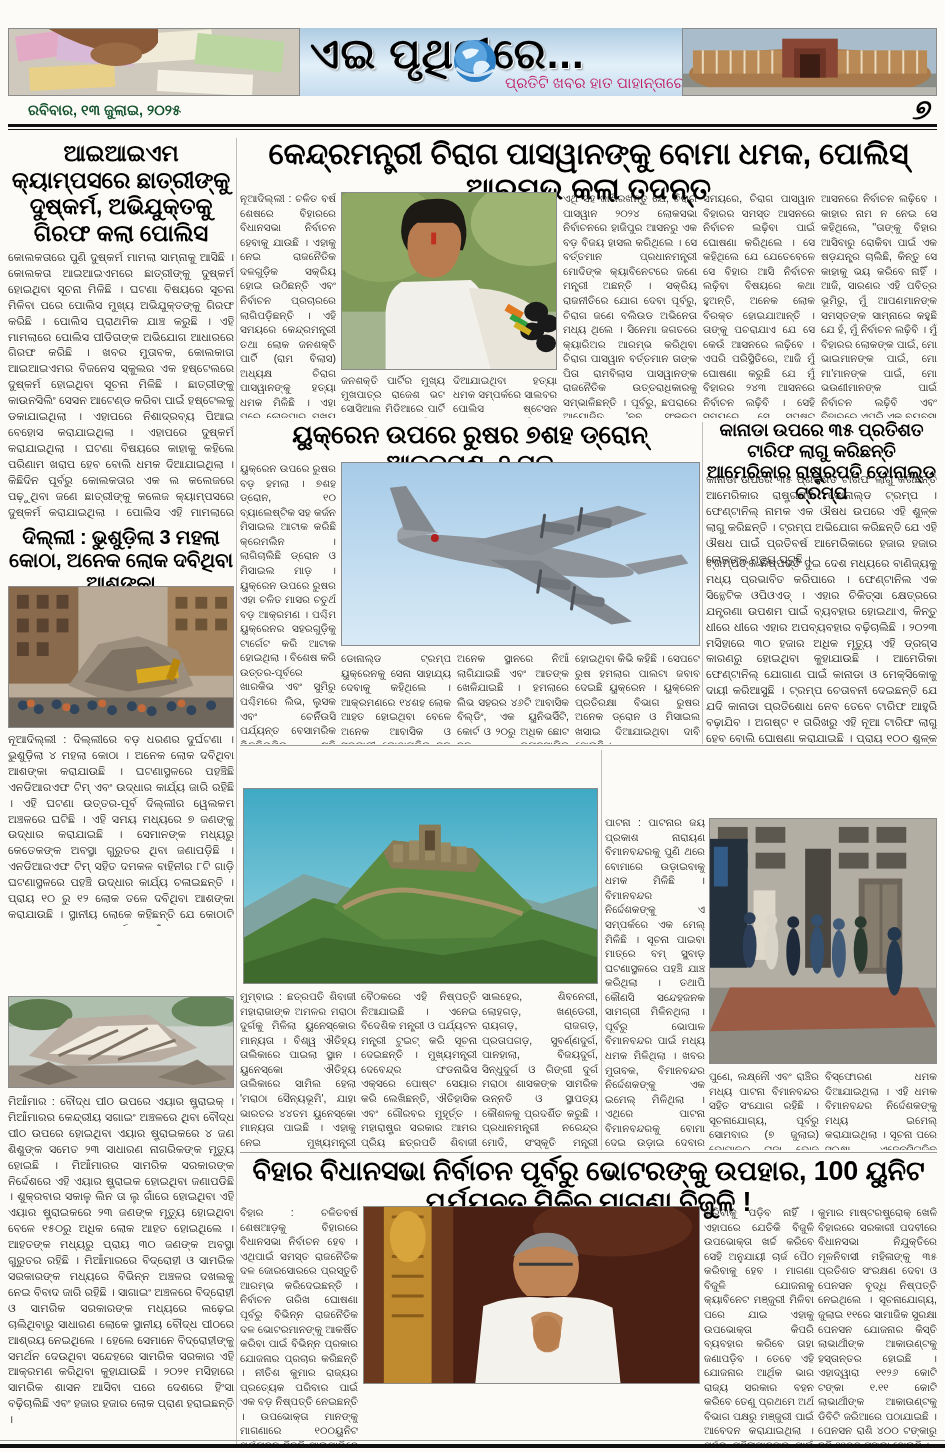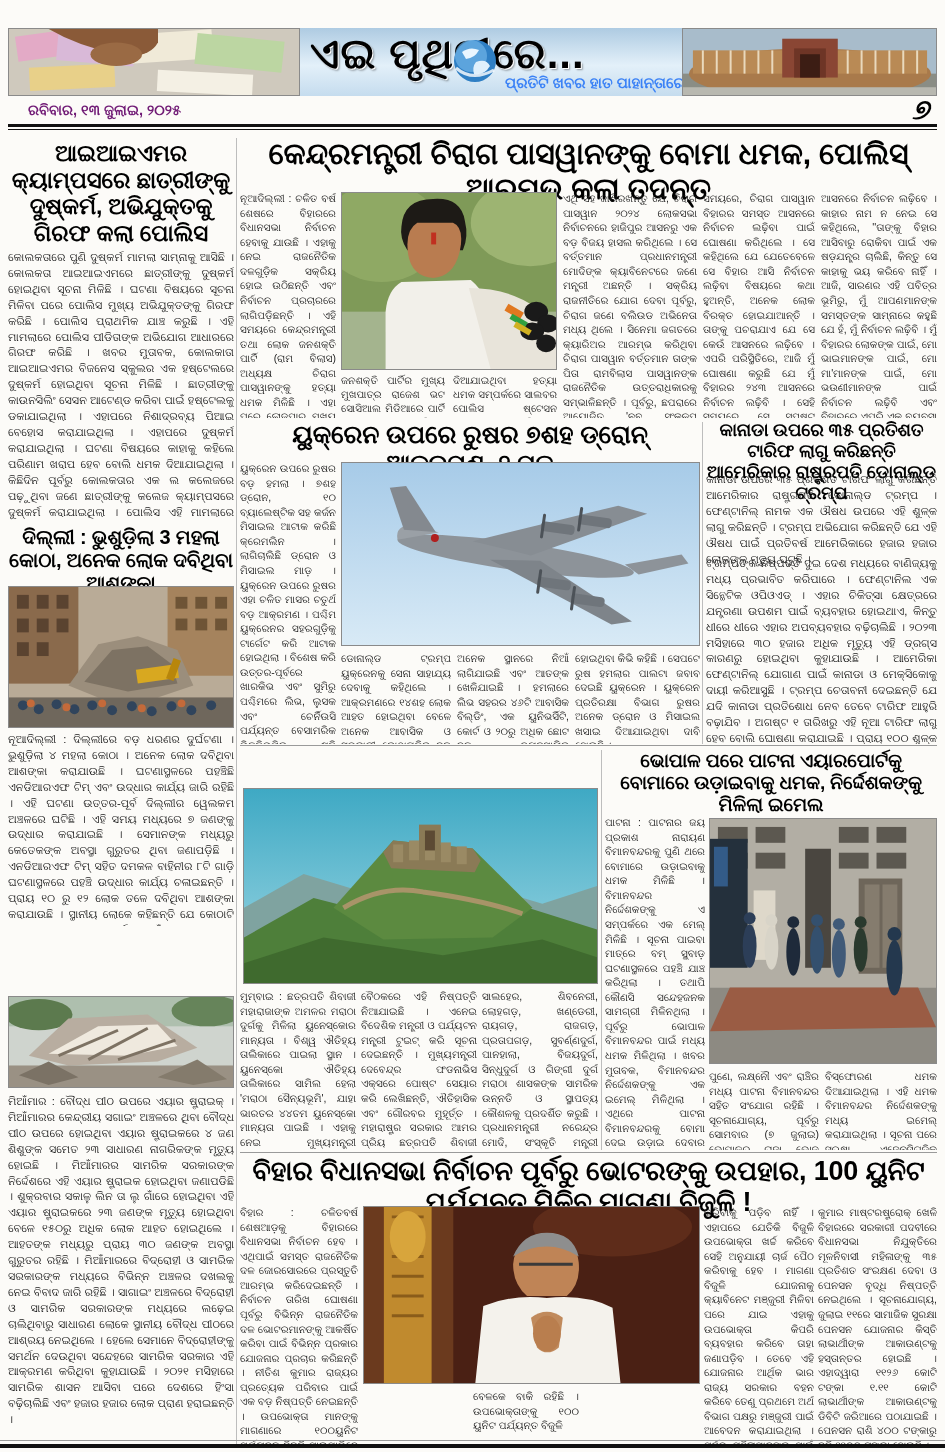--- a/index.html
+++ b/index.html
@@ -11,22 +11,22 @@
 .bt{font-size:11.2px;line-height:1.42;text-align:justify;color:#1b1b1b;overflow:hidden;height:100%}
 .bt-sm{font-size:10.4px;line-height:1.4;text-align:justify;color:#1b1b1b;overflow:hidden;height:100%}
 .cap{font-size:10.3px;line-height:1.35;text-align:justify;color:#222;overflow:hidden;height:100%}
 .photo{overflow:hidden;border:1px solid #8a8a8a;background:#ddd}
 .photo svg{display:block;width:100%;height:100%}
 .vrule{width:1px;background:#bdbdbd}
 .hrule{height:1px;background:#9a9a9a}
 .thickrule{background:#111}
 .mast-band{background:linear-gradient(#aecbe2,#e3f0f9 55%,#c5dcee)}
 .mast-title{font-weight:bold;color:#000;text-shadow:1px 1px 0 #fff,2px 2px 2px rgba(0,0,0,.35);letter-spacing:1px}
-.mast-tag{font-weight:bold;color:#3b82f6}
-.dateline{font-weight:bold;font-size:14.5px;color:#701a75}
+.mast-tag{font-weight:normal;color:#be185d}
+.dateline{font-weight:bold;font-size:14.5px;color:#14532d}
 .pagenum{font-weight:bold;font-style:italic;font-size:28px;color:#000;font-family:"Liberation Serif","DejaVu Serif",serif}
 </style>
 </head>
 <body>
 
 <div class="page">
 
   <div class="abs photo" style="left:8px;top:28px;width:292px;height:68px">
     <svg viewBox="0 0 292 68" preserveAspectRatio="none">
       <rect width="292" height="68" fill="#cfc9bd"></rect>
@@ -81,21 +81,21 @@
     </svg>
   </div>
 
   <div class="abs dateline" style="left:28px;top:102px">ରବିବାର, ୧୩ ଜୁଲାଇ, ୨୦୨୫</div>
   <div class="abs pagenum" style="left:912px;top:94px">୭</div>
   <div class="abs thickrule" style="left:8px;top:124px;width:929px;height:3px"></div>
   <div class="abs thickrule" style="left:8px;top:129px;width:929px;height:1px"></div>
 
   <div class="abs vrule" style="left:236px;top:138px;height:1306px"></div>
 
-  <div class="abs hd" style="left:8px;top:140px;width:226px;font-size:23px">ଆଇଆଇଏମର କ୍ୟାମ୍ପସରେ ଛାତ୍ରୀଙ୍କୁ ଦୁଷ୍କର୍ମ, ଅଭିଯୁକ୍ତକୁ ଗିରଫ କଲା ପୋଲିସ</div>
+  <div class="abs hd" style="left:8px;top:140px;width:226px;font-size:23px">ଆଇଆଇଏମ କ୍ୟାମ୍ପସରେ ଛାତ୍ରୀଙ୍କୁ ଦୁଷ୍କର୍ମ, ଅଭିଯୁକ୍ତକୁ ଗିରଫ କଲା ପୋଲିସ</div>
   <div class="abs" style="left:8px;top:250px;width:226px;height:270px">
     <div class="bt">କୋଲକତାରେ ପୁଣି ଦୁଷ୍କର୍ମ ମାମଲା ସାମ୍ନାକୁ ଆସିଛି । କୋଲକତା ଆଇଆଇଏମରେ ଛାତ୍ରୀଙ୍କୁ ଦୁଷ୍କର୍ମ ହୋଇଥିବା ସୂଚନା ମିଳିଛି । ଘଟଣା ବିଷୟରେ ସୂଚନା ମିଳିବା ପରେ ପୋଲିସ ମୁଖ୍ୟ ଅଭିଯୁକ୍ତଙ୍କୁ ଗିରଫ କରିଛି । ପୋଲିସ ପ୍ରାଥମିକ ଯାଞ୍ଚ କରୁଛି । ଏହି ମାମଲାରେ ପୋଲିସ ପୀଡିତାଙ୍କ ଅଭିଯୋଗ ଆଧାରରେ ଗିରଫ କରିଛି । ଖବର ମୁତାବକ, କୋଲକାତା ଆଇଆଇଏମର ବିଜନେସ ସ୍କୁଲର ଏକ ହଷ୍ଟେଲରେ ଦୁଷ୍କର୍ମ ହୋଇଥିବା ସୂଚନା ମିଳିଛି । ଛାତ୍ରୀଙ୍କୁ କାଉନସିଲିଂ ସେସନ ଆଟେଣ୍ଡ କରିବା ପାଇଁ ହଷ୍ଟେଲକୁ ଡକାଯାଇଥିଲା । ଏହାପରେ ନିଶାଦ୍ରବ୍ୟ ପିଆଇ ବେହୋସ କରାଯାଇଥିଲା । ଏହାପରେ ଦୁଷ୍କର୍ମ କରାଯାଇଥିଲା । ଘଟଣା ବିଷୟରେ କାହାକୁ କହିଲେ ପରିଣାମ ଖରାପ ହେବ ବୋଲି ଧମକ ଦିଆଯାଇଥିଲା । କିଛିଦିନ ପୂର୍ବରୁ କୋଲକତାର ଏକ ଲ କଲେଜରେ ପଢ଼ୁଥିବା ଜଣେ ଛାତ୍ରୀଙ୍କୁ କଲେଜ କ୍ୟାମ୍ପସରେ ଦୁଷ୍କର୍ମ କରାଯାଇଥିଲା । ପୋଲିସ ଏହି ମାମଲାରେ ମୁଖ୍ୟ ଅଭିଯୁକ୍ତ ମନୋଜିତ ମିଶ୍ରଙ୍କ ସମେତ ୪ ଜଣଙ୍କୁ ଗିରଫ କରାଯାଇଥିଲା । ଏହି ମାମଲାରେ ଏଯାବତ୍ ଯାଞ୍ଚ ଚାଲିଛି । ସୂଚନାଯୋଗ୍ୟ, ଗତବର୍ଷ କୋଲକତା ନିକଟରେ ପଢ଼ିଥିଲା । ଯାହା ଆଧାରରେ ସଞ୍ଜୟଙ୍କୁ ଗିରଫ କରିଥିଲା ପୋଲିସ ।</div>
   </div>
 
   <div class="abs hd" style="left:8px;top:526px;width:226px;font-size:20px">ଦିଲ୍ଲୀ : ଭୁଶୁଡ଼ିଲା 3 ମହଲା କୋଠା, ଅନେକ ଲୋକ ଦବିଥିବା ଆଶଙ୍କା</div>
   <div class="abs photo" style="left:8px;top:586px;width:226px;height:142px">
     <svg viewBox="0 0 226 142" preserveAspectRatio="none">
       <rect width="226" height="142" fill="#b9ab97"></rect>
       <rect x="0" y="0" width="70" height="98" fill="#8a6a4c"></rect>
       <g fill="#5a4330">
@@ -299,21 +299,20 @@
     <div class="bt-sm">ମୁମ୍ବାଇ : ଛତ୍ରପତି ଶିବାଜୀ ମହାରାଜାଙ୍କ ଅମଳର ମରାଠା ଦୁର୍ଗକୁ ମିଳିଲା ୟୁନେସ୍କୋର ମାନ୍ୟତା । ବିଶ୍ୱ ଐତିହ୍ୟ ତାଲିକାରେ ପାଇଲା ସ୍ଥାନ । ୟୁନେସ୍କୋ ଐତିହ୍ୟ ତାଲିକାରେ ସାମିଲ ହେଲା 'ମରାଠା ସୈନ୍ୟଭୂମି', ଯାହା ଭାରତର ୪୪ତମ ୟୁନେସ୍କୋ ମାନ୍ୟତା ପାଇଛି । ଏହାକୁ ନେଇ ମୁଖ୍ୟମନ୍ତ୍ରୀ ଦେବେନ୍ଦ୍ର ଫଡନାଭିସ ସୋସିଆଲ ମିଡିଆରେ ପୋଷ୍ଟ ସେୟାର କରିଛନ୍ତି । ଏହାସହିତ ମୋଦିଙ୍କୁ ଶୁଭେଚ୍ଛା ଜଣାଇଛନ୍ତି । ପ୍ୟାରିସରେ</div>
   </div>
   <div class="abs" style="left:361px;top:990px;width:116px;height:160px">
     <div class="bt-sm">ବୈଠକରେ ଏହି ନିଷ୍ପତ୍ତି ନିଆଯାଇଛି । ଏନେଇ ବିଦେଶିକ ମନ୍ତ୍ରୀ ଓ ପର୍ଯ୍ୟଟନ ମନ୍ତ୍ରୀ ଟୁଇଟ୍ କରି ସୂଚନା ଦେଇଛନ୍ତି । ମୁଖ୍ୟମନ୍ତ୍ରୀ ଦେବେନ୍ଦ୍ର ଫଡନାଭିସ ଏକ୍ସରେ ପୋଷ୍ଟ ସେୟାର କରି ଲେଖିଛନ୍ତି, ଐତିହାସିକ ଏବଂ ଗୌରବର ମୁହୂର୍ତ୍ତ । ମହାରାଷ୍ଟ୍ର ସରକାର ଆମର ପ୍ରିୟ ଛତ୍ରପତି ଶିବାଜୀ ମହାରାଜାଙ୍କୁ ପ୍ରଣାମ କରୁଛି । ମହାରାଷ୍ଟ୍ରର ନାଗରିକ ଏବଂ ସମସ୍ତ ଶିବଭକ୍ତଙ୍କୁ ହାର୍ଦ୍ଦିକ ଶୁଭେଚ୍ଛା । ମହାରାଷ୍ଟ୍ର ଓ</div>
   </div>
   <div class="abs" style="left:482px;top:990px;width:116px;height:160px">
     <div class="bt-sm">ସାଲହେର, ଶିବନେରୀ, ଲୋହଗଡ଼, ଖଣ୍ଡେରୀ, ରାୟଗଡ଼, ରାଜଗଡ଼, ପ୍ରତାପଗଡ଼, ସୁବର୍ଣ୍ଣଦୁର୍ଗ, ପାନହାଲା, ବିଜୟଦୁର୍ଗ, ସିନ୍ଧୁଦୁର୍ଗ ଓ ଗିଙ୍ଗୀ ଦୁର୍ଗ ମରାଠା ଶାସକଙ୍କ ସାମରିକ ଉନ୍ନତି ଓ ସ୍ଥାପତ୍ୟ କୌଶଳକୁ ପ୍ରଦର୍ଶିତ କରୁଛି । ପ୍ରଧାନମନ୍ତ୍ରୀ ନରେନ୍ଦ୍ର ମୋଦି, ସଂସ୍କୃତି ମନ୍ତ୍ରୀ ଗଜେନ୍ଦ୍ର ସିଂ ଶେଖାୱତ ଓ ମହାରାଷ୍ଟ୍ର ମୁଖ୍ୟମନ୍ତ୍ରୀ ଦେବେନ୍ଦ୍ର ଫଡନାଭିସ ଏହି ଐତିହାସିକ ସଫଳତାକୁ ପ୍ରଶଂସା କରିଛନ୍ତି ।</div>
   </div>
 
   <div class="abs vrule" style="left:601px;top:750px;height:400px"></div>
-  <div class="abs hd" style="left:605px;top:750px;width:332px;font-size:19px">ଭୋପାଳ ପରେ ପାଟନା ଏୟାରପୋର୍ଟକୁ ବୋମାରେ ଉଡ଼ାଇବାକୁ ଧମକ, ନିର୍ଦ୍ଦେଶକଙ୍କୁ ମିଳିଲା ଇମେଲ</div>
   <div class="abs" style="left:605px;top:816px;width:100px;height:334px">
     <div class="bt-sm">ପାଟନା : ପାଟନାର ଜୟ ପ୍ରକାଶ ନାରାୟଣ ବିମାନବନ୍ଦରକୁ ପୁଣି ଥରେ ବୋମାରେ ଉଡ଼ାଇବାକୁ ଧମକ ମିଳିଛି । ବିମାନବନ୍ଦର ନିର୍ଦ୍ଦେଶକଙ୍କୁ ଏ ସମ୍ପର୍କରେ ଏକ ମେଲ୍ ମିଳିଛି । ସୂଚନା ପାଇବା ମାତ୍ରେ ବମ୍ ସ୍କ୍ବାଡ଼ ଘଟଣାସ୍ଥଳରେ ପହଞ୍ଚି ଯାଞ୍ଚ କରିଥିଲା । ତଥାପି କୌଣସି ସନ୍ଦେହଜନକ ସାମଗ୍ରୀ ମିଳିନଥିଲା । ପୂର୍ବରୁ ଭୋପାଳ ବିମାନବନ୍ଦର ପାଇଁ ମଧ୍ୟ ଧମକ ମିଳିଥିଲା । ଖବର ମୁତାବକ, ବିମାନବନ୍ଦର ନିର୍ଦ୍ଦେଶକଙ୍କୁ ଏକ ଇମେଲ୍ ମିଳିଥିଲା । ଏଥିରେ ପାଟନା ବିମାନବନ୍ଦରକୁ ବୋମା ଦେଇ ଉଡ଼ାଇ ଦେବାର ଧମକ ଦିଆଯାଇଥିଲା । ଇମେଲ୍ ପାଇବା ପରେ ତୁରନ୍ତ ସୁରକ୍ଷା ବାହିନୀ ଘଟଣାସ୍ଥଳରେ ପହଞ୍ଚି ତଦନ୍ତ କରିଥିଲେ । ବୋମା ନିଷ୍କ୍ରିୟକାରୀ ଦଳ ମଧ୍ୟ ଘଟଣାସ୍ଥଳରେ ପହଞ୍ଚିଥିଲା । ଧମକ ସମ୍ପର୍କରେ ବିମାନବନ୍ଦର ଥାନାରେ ଅଭିଯୋଗ କରାଯାଇଛି । ପାଟନାରୁ ଦିଲ୍ଲୀ, କୋଲକାତା, ମୁମ୍ବାଇ, ବାଙ୍ଗାଲୋର ଏବଂ ଅମୃତସରକୁ ବିମାନ ଉଡ଼ାଣ କରିଥାଏ । ଚେନ୍ନାଇ, ଗୌହାଟି,</div>
   </div>
   <div class="abs photo" style="left:709px;top:818px;width:228px;height:246px">
     <svg viewBox="0 0 228 246" preserveAspectRatio="none">
       <rect width="228" height="246" fill="#c8c4ba"></rect>
       <rect x="0" y="0" width="228" height="170" fill="#b2aea4"></rect>
       <g fill="#5c5850">
         <rect x="8" y="8" width="30" height="16"></rect>
           <rect x="46" y="8" width="30" height="16"></rect>
@@ -394,23 +393,20 @@
       <rect x="90" y="0" width="247" height="178" fill="#4a2014"></rect>
       <ellipse cx="250" cy="20" rx="80" ry="30" fill="#5e2c1a"></ellipse>
       <path d="M150 58 Q152 30 184 30 Q214 30 216 56 Q218 78 204 90 L164 90 Q150 78 150 58Z" fill="#bf8456"></path>
       <path d="M150 50 Q160 26 184 26 Q210 26 216 50 Q200 40 184 40 Q166 40 150 50Z" fill="#8e8e8e"></path>
       <line x1="156" y1="58" x2="210" y2="58" stroke="#3a3a3a" stroke-width="3"></line>
       <path d="M120 100 Q150 88 184 92 Q224 88 250 102 L258 178 L112 178 Z" fill="#f4f2ec"></path>
       <path d="M168 112 Q184 100 200 112 L196 142 Q184 152 174 142 Z" fill="#c08a5c"></path>
       <ellipse cx="184" cy="128" rx="14" ry="18" fill="#b97e4e"></ellipse>
     </svg>
   </div>
-  <div class="abs" style="left:473px;top:1390px;width:106px;height:54px">
-    <div class="bt-sm">ବେଳକେ ବାକି ରହିଛି । ଉପଭୋକ୍ତାଙ୍କୁ ୧୦୦ ୟୁନିଟ ପର୍ଯ୍ୟନ୍ତ ବିଜୁଳି</div>
-  </div>
   <div class="abs" style="left:704px;top:1206px;width:110px;height:238px">
     <div class="bt-sm">କରିବାକୁ ପଡ଼ିବ ନାହିଁ । ଏହାପରେ ଯେତିକି ବିଜୁଳି ଉପଭୋକ୍ତା ଖର୍ଚ୍ଚ କରିବେ ସେହି ଅନୁଯାୟୀ ଚାର୍ଜ ପୈଠ କରିବାକୁ ହେବ । ମାଗଣା ବିଜୁଳି ଯୋଜନାକୁ କ୍ୟାବିନେଟ ମଞ୍ଜୁରୀ ମିଳିବା ପରେ ଯାଇ ଏହାକୁ ଉପଭୋକ୍ତା କିପରି ବ୍ୟବହାର କରିବେ ତାହା ଜଣାପଡ଼ିବ । ତେବେ ଏହି ଯୋଜନାର ଆର୍ଥିକ ଭାର ରାଜ୍ୟ ସରକାର ବହନ କରିବେ ତେଣୁ ପ୍ରଥମେ ଅର୍ଥ ବିଭାଗ ପକ୍ଷରୁ ମଞ୍ଜୁରୀ ପାଇଁ ଆବେଦନ କରାଯାଇଥିଲା । ପୂର୍ବରୁ ମହିଳାମାନଙ୍କ ପାଇଁ ସଂରକ୍ଷଣ ଥିବା ବେଳେ ନିକଟରେ ମୁଖ୍ୟମନ୍ତ୍ରୀ ନୀତିଶ</div>
   </div>
   <div class="abs" style="left:818px;top:1206px;width:119px;height:238px">
     <div class="bt-sm">କୁମାର ମାଷ୍ଟରଷ୍ଟ୍ରୋକ୍ ଖେଳି ବିହାରରେ ସରକାରୀ ପଦବୀରେ ବିଧାନସଭା ନିଯୁକ୍ତିରେ ମୂଳନିବାସୀ ମହିଳାଙ୍କୁ ୩୫ ପ୍ରତିଶତ ସଂରକ୍ଷଣ ଦେବା ଓ ପେନସନ ବୃଦ୍ଧି ନିଷ୍ପତ୍ତି ନେଇଥିଲେ । ସୂଚନାଯୋଗ୍ୟ, ଜୁଲାଇ ୧୧ରେ ସାମାଜିକ ସୁରକ୍ଷା ପେନସନ ଯୋଜନାର କିସ୍ତି ଲାଭାର୍ଥୀଙ୍କ ଆକାଉଣ୍ଟକୁ ହସ୍ତାନ୍ତର ହୋଇଛି । ଏହାଦ୍ୱାରା ୧୧୨୬ କୋଟି ଟଙ୍କା ୧.୧୧ କୋଟି ଲାଭାର୍ଥୀଙ୍କ ଆକାଉଣ୍ଟକୁ ଡିବିଟି ଜରିଆରେ ପଠାଯାଇଛି । ପେନସନ ରାଶି ୪୦୦ ଟଙ୍କାରୁ ବଢ଼ି ୧୧୦୦ ଟଙ୍କା ହୋଇଛି ।</div>
   </div>
 
   <div class="abs thickrule" style="left:0px;top:1444px;width:945px;height:4px"></div>
   <div class="abs hrule" style="left:0px;top:1440px;width:945px"></div>
 

